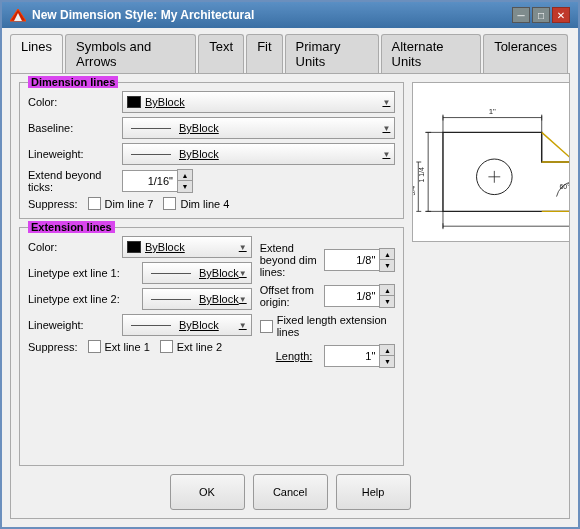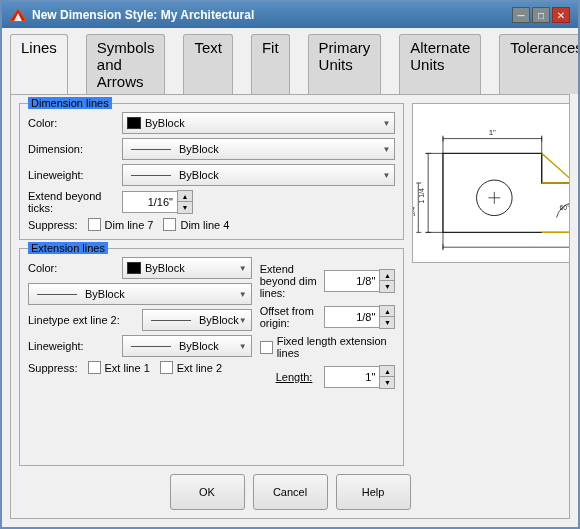--- a/index.html
+++ b/index.html
@@ -78,22 +78,22 @@
       margin-bottom: 0;
       flex-shrink: 0;
     }
 
     .tab {
       padding: 4px 10px;
       border: 1px solid #aaa;
       border-bottom: none;
       background: #d8d8d8;
       cursor: pointer;
-      font-size: 15px;
-      margin-right: 18px;
+      font-size: 13px;
+      margin-right: 2px;
       border-radius: 3px 3px 0 0;
     }
 
     .tab.active {
       background: #f0f0f0;
       border-color: #aaa;
       font-weight: normal;
       z-index: 2;
     }
 
@@ -132,24 +132,24 @@
       border: 1px solid #aaa;
       padding: 8px;
       margin-bottom: 8px;
       position: relative;
     }
 
     .section-label {
       position: absolute;
       top: -7px;
       left: 8px;
-      background: #3b82f6;
+      background: #d946ef;
       padding: 0 3px;
       font-size: 11px;
-      font-weight: normal;
+      font-weight: bold;
     }
 
     .field-row {
       display: flex;
       align-items: center;
       margin-bottom: 4px;
       gap: 4px;
     }
 
     .field-label {
@@ -161,20 +161,21 @@
     .dropdown {
       flex: 1;
       height: 22px;
       border: 1px solid #999;
       background: linear-gradient(to bottom, #fff, #e8e8e8);
       display: flex;
       align-items: center;
       justify-content: space-between;
       padding: 0 4px;
       cursor: pointer;
+      text-decoration: underline;
     }
 
     .dropdown-text {
       font-size: 11px;
       display: flex;
       align-items: center;
       gap: 4px;
     }
 
     .dropdown-arrow {
@@ -369,21 +370,21 @@
               <div class="dropdown">
                 <span class="dropdown-text">
                   <span class="color-swatch"></span>
                   <span>ByBlock</span>
                 </span>
                 <span class="dropdown-arrow">▼</span>
               </div>
             </div>
 
             <div class="field-row">
-              <span class="field-label">Dimension:</span>
+              <span class="field-label">Baseline:</span>
               <div class="dropdown">
                 <span class="dropdown-text">
                   <span class="line-preview"></span>
                   <span>ByBlock</span>
                 </span>
                 <span class="dropdown-arrow">▼</span>
               </div>
             </div>
 
             <div class="field-row">
@@ -433,20 +434,21 @@
                   <div class="dropdown">
                     <span class="dropdown-text">
                       <span class="color-swatch"></span>
                       <span>ByBlock</span>
                     </span>
                     <span class="dropdown-arrow">▼</span>
                   </div>
                 </div>
 
                 <div class="field-row">
+                  <span class="field-label" style="width:110px;">Linetype ext line 1:</span>
                   <div class="dropdown">
                     <span class="dropdown-text">
                       <span class="line-preview"></span>
                       <span>ByBlock</span>
                     </span>
                     <span class="dropdown-arrow">▼</span>
                   </div>
                 </div>
 
                 <div class="field-row">

